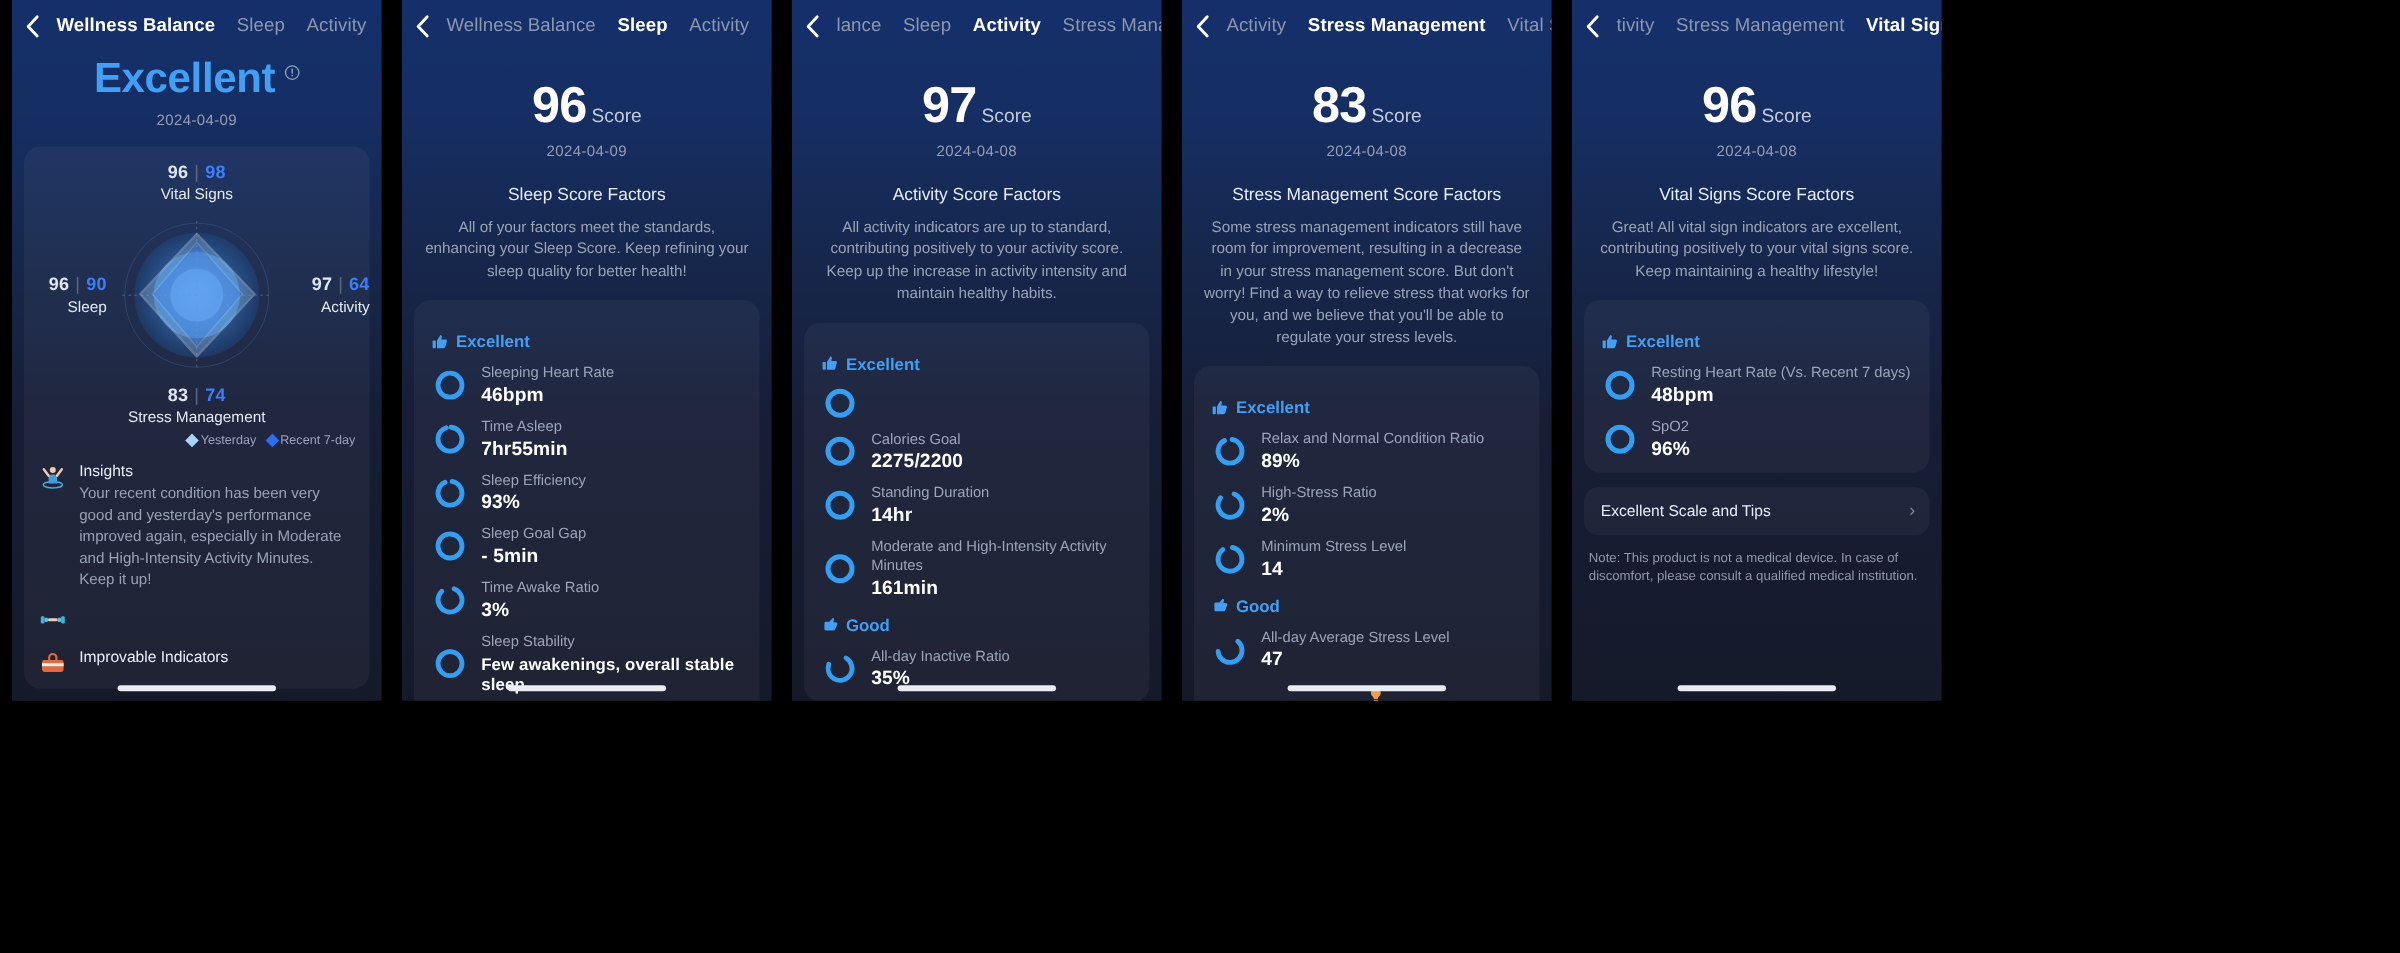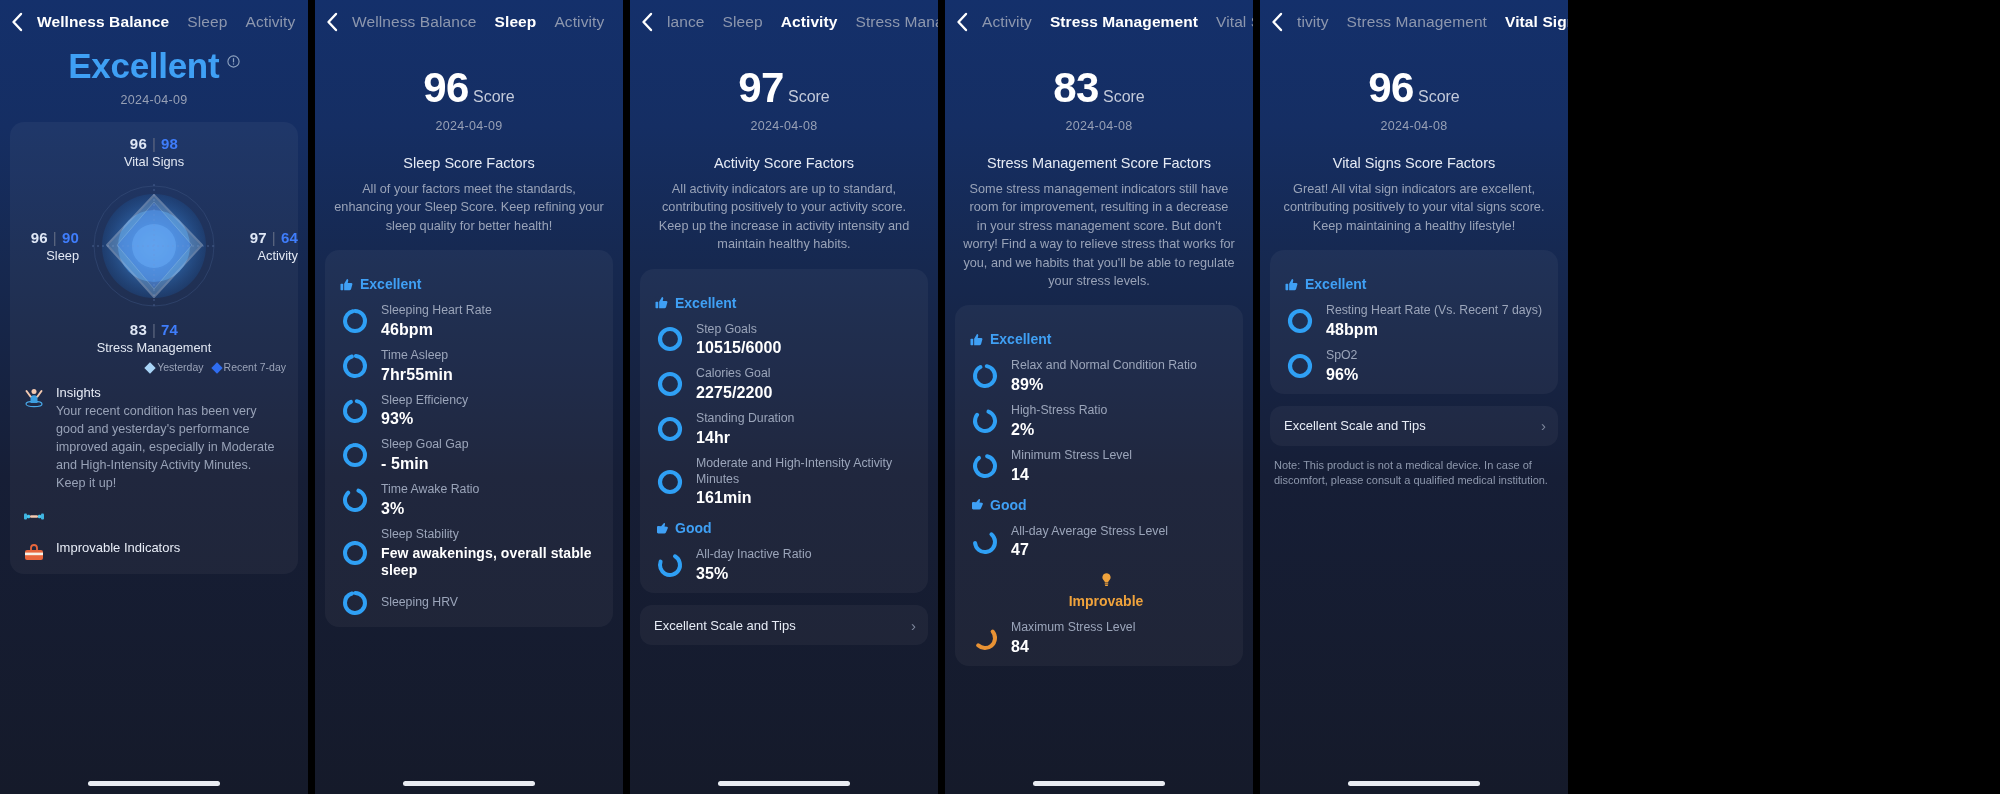--- a/index.html
+++ b/index.html
@@ -10,24 +10,25 @@
     overflow: hidden;
   }
   .screens {
     display: flex;
     width: 2000px; height: 794px;
     gap: 0;
   }
   .phone {
     position: relative;
     width: 308px;
-    height: 794px;
+    height: 584px;
     background: linear-gradient(180deg, #14306b 0%, #152e63 16%, #16284f 34%, #161e36 60%, #151a2a 100%);
     overflow: hidden;
     flex: 0 0 308px;
+    margin-left: 10px;
   }
   .gap { flex: 0 0 7px; background:#000; height:794px; }
 
   
   .nav {
     position: relative;
     height: 44px;
     display: flex;
     align-items: center;
     white-space: nowrap;
@@ -432,24 +433,20 @@
             <path d="M5.5 14V7.2l3-5c.8 0 1.4.6 1.4 1.4L9.3 6.3h3.9c.8 0 1.3.8 1.1 1.5l-1.4 5c-.15.7-.8 1.2-1.5 1.2H5.5z" fill="#3fa0f5"></path>
             <rect x="1.6" y="7.2" width="2.9" height="6.8" rx="0.7" fill="#3fa0f5"></rect>
           </svg>
         <span>Excellent</span>
       </div>
 
       <div class="row">
         <span class="ring"><svg width="28" height="28" viewBox="0 0 28 28">
               <circle cx="14" cy="14" r="10" fill="none" stroke="#2fa0f5" stroke-width="4.2"></circle>
             </svg></span>
-        <div class="row-body">
-          <div class="row-label">Step Goals</div>
-          <div class="row-value">10515/6000</div>
-        </div>
       </div>
 
       <div class="row">
         <span class="ring"><svg width="28" height="28" viewBox="0 0 28 28">
               <circle cx="14" cy="14" r="10" fill="none" stroke="#2fa0f5" stroke-width="4.2"></circle>
             </svg></span>
         <div class="row-body">
           <div class="row-label">Calories Goal</div>
           <div class="row-value">2275/2200</div>
         </div>
@@ -514,21 +511,21 @@
       <span class="nav-item active">Stress Management</span>
       <span class="nav-item">Vital Sign</span>
     </div>
 
     <div class="hero" style="padding-top:20px">
       <div class="hero-score">
         <span>83</span><span class="sfx">Score</span>
       </div>
       <div class="hero-date">2024-04-08</div>
       <div class="hero-factors">Stress Management Score Factors</div>
-      <div class="hero-desc">Some stress management indicators still have room for improvement, resulting in a decrease in your stress management score. But don't worry! Find a way to relieve stress that works for you, and we habits that you'll be able to regulate your stress levels.</div>
+      <div class="hero-desc">Some stress management indicators still have room for improvement, resulting in a decrease in your stress management score. But don't worry! Find a way to relieve stress that works for you, and we believe that you'll be able to regulate your stress levels.</div>
     </div>
 
     <div class="card">
       <div class="grade excellent">
         <svg width="15" height="15" viewBox="0 0 16 16">
             <path d="M5.5 14V7.2l3-5c.8 0 1.4.6 1.4 1.4L9.3 6.3h3.9c.8 0 1.3.8 1.1 1.5l-1.4 5c-.15.7-.8 1.2-1.5 1.2H5.5z" fill="#3fa0f5"></path>
             <rect x="1.6" y="7.2" width="2.9" height="6.8" rx="0.7" fill="#3fa0f5"></rect>
           </svg>
         <span>Excellent</span>
       </div>

